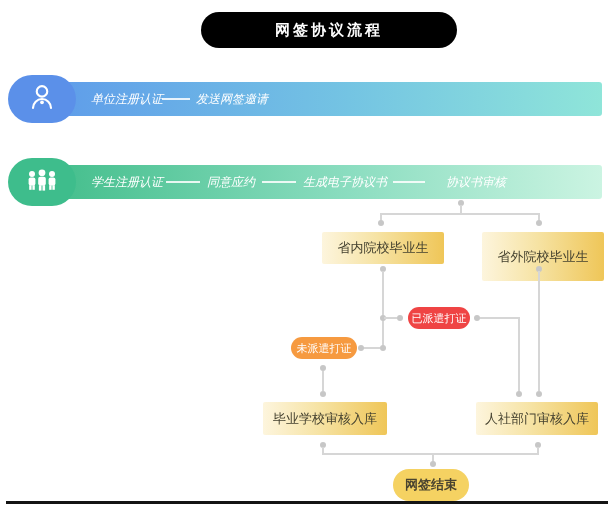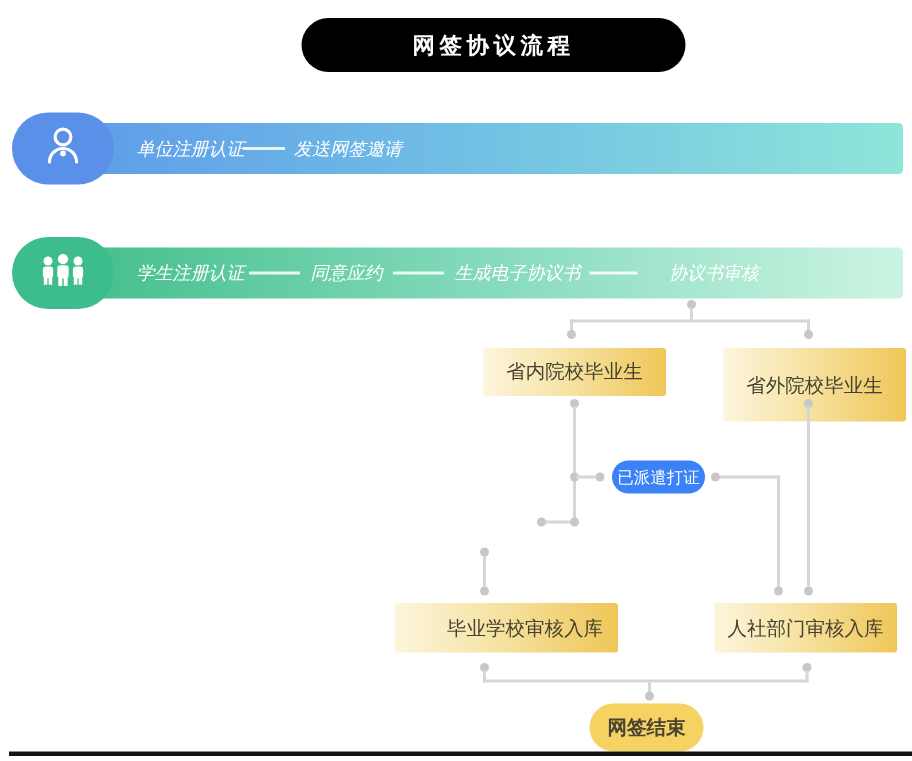--- a/index.html
+++ b/index.html
@@ -31,21 +31,21 @@
   .ybox{
     position:absolute;background:linear-gradient(90deg,#FDF5DD 0%,#F6E3A4 45%,#EFC658 100%);
     color:#44412F;font-size:13px;font-weight:normal;display:flex;align-items:center;justify-content:center;
     border-radius:2px;white-space:nowrap;
   }
   
   .mini-pill{
     position:absolute;height:22px;border-radius:11px;color:#fff;font-size:11px;
     display:flex;align-items:center;justify-content:center;white-space:nowrap;
   }
-  .mini-pill.blue{left:408px;top:307px;width:62px;background:#3b82f6;}
+  .mini-pill.blue{left:408px;top:307px;width:62px;background:#ef4444;}
   .mini-pill.orange{left:291px;top:337px;width:66px;background:#F69A40;}
   .end-pill{
     position:absolute;left:393px;top:469px;width:76px;height:32px;border-radius:16px;
     background:#F5D262;color:#4A4430;font-size:13px;font-weight:bold;
     display:flex;align-items:center;justify-content:center;
   }
   
   .vline{position:absolute;width:2px;background:#D6D6D6;}
   .hline{position:absolute;height:2px;background:#D6D6D6;}
   .dot{position:absolute;width:6px;height:6px;border-radius:50%;background:#C7C7C7;}
@@ -123,25 +123,26 @@
   <div class="dot" style="left:397px;top:315px;"></div>
   <div class="mini-pill blue">已派遣打证</div>
   <div class="dot" style="left:474px;top:315px;"></div>
   <div class="hline" style="left:480px;top:317px;width:40px;"></div>
   <div class="vline" style="left:518px;top:317px;height:76px;"></div>
   <div class="dot" style="left:516px;top:391px;"></div>
 
   <div class="dot" style="left:380px;top:345px;"></div>
   <div class="hline" style="left:361px;top:347px;width:19px;"></div>
   <div class="dot" style="left:358px;top:345px;"></div>
+  <div class="mini-pill orange">未派遣打证</div>
   <div class="dot" style="left:320px;top:365px;"></div>
   <div class="vline" style="left:322px;top:371px;height:20px;"></div>
   <div class="dot" style="left:320px;top:391px;"></div>
 
-  <div class="ybox" style="left:263px;top:402px;width:124px;height:33px;padding-left:25px;">毕业学校审核入库</div>
+  <div class="ybox" style="left:263px;top:402px;width:124px;height:33px;">毕业学校审核入库</div>
   <div class="ybox" style="left:476px;top:402px;width:122px;height:33px;">人社部门审核入库</div>
 
   <div class="dot" style="left:320px;top:442px;"></div>
   <div class="vline" style="left:322px;top:447px;height:8px;"></div>
   <div class="dot" style="left:535px;top:442px;"></div>
   <div class="vline" style="left:537px;top:447px;height:8px;"></div>
   <div class="hline" style="left:322px;top:453px;width:217px;"></div>
   <div class="vline" style="left:432px;top:455px;height:7px;"></div>
   <div class="dot" style="left:430px;top:461px;"></div>
   <div class="end-pill">网签结束</div>

